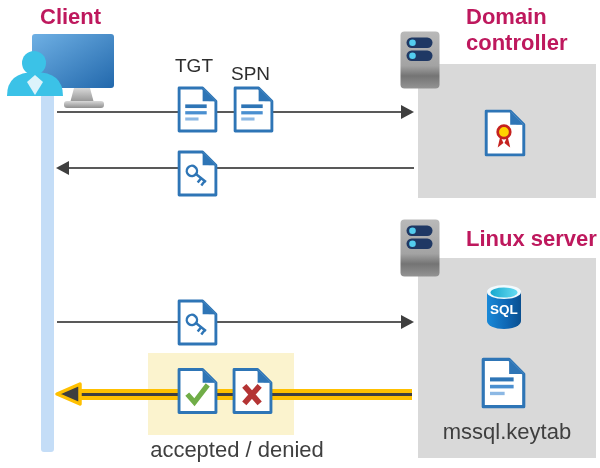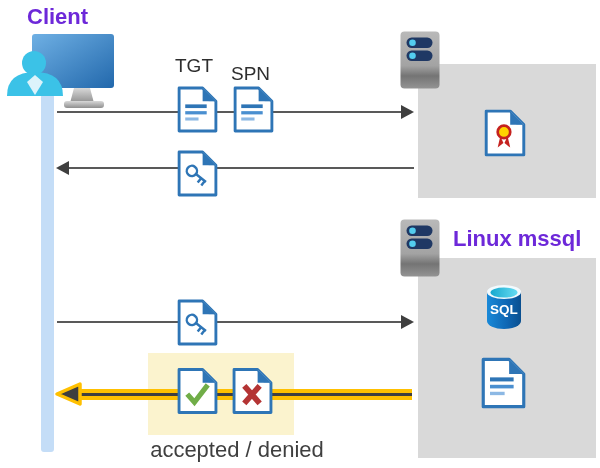--- a/index.html
+++ b/index.html
@@ -1,21 +1,21 @@
 <!DOCTYPE html>
 <html><head>
 <meta charset="utf-8">
 <style>
   html,body{margin:0;padding:0;background:#fff;}
   .canvas{
     position:relative;width:600px;height:468px;background:#ffffff;overflow:hidden;
     font-family:"Liberation Sans","DejaVu Sans",sans-serif;
   }
   .abs{position:absolute;}
-  .hdr{font-weight:bold;font-size:22px;color:#6d28d9;line-height:1.2;white-space:nowrap;}
+  .hdr{font-weight:bold;font-size:22px;color:#be185d;line-height:1.2;white-space:nowrap;margin-left:13px;}
   .hdr.wrap{white-space:normal;}
   .small-lbl{font-size:19px;color:#2e2e2e;text-align:left;}
   .cap-lbl{font-size:22px;color:#3f3f3f;text-align:center;white-space:nowrap;}
   .panel{background:#d9d9d9;}
   .hilite{background:#fbf3ce;}
   .timeline{background:#c4ddf7;border-radius:3px;}
   .gline{background:#595959;height:2px;}
   .head-right{width:0;height:0;border-top:7px solid transparent;border-bottom:7px solid transparent;border-left:13px solid #3f3f3f;}
   .head-left{width:0;height:0;border-top:7px solid transparent;border-bottom:7px solid transparent;border-right:13px solid #3f3f3f;}
   .yshaft{background:#ffc000;height:11px;}
@@ -146,48 +146,50 @@
 
   <div class="abs cap-lbl" style="left:137px;top:437px;width:200px;">accepted / denied</div>
 
   <svg class="abs" style="left:400px;top:31px;" width="40" height="58" viewBox="0 0 40 58">
     <rect x="0.5" y="0.5" width="39" height="57" rx="4" fill="url(#srvG)"></rect>
     <rect x="6.5" y="6.5" width="26" height="10.5" rx="5.2" fill="#1f3864"></rect>
     <circle cx="12.5" cy="11.7" r="3.3" fill="#53cdef"></circle>
     <rect x="6.5" y="19.5" width="26" height="10.5" rx="5.2" fill="#1f3864"></rect>
     <circle cx="12.5" cy="24.7" r="3.3" fill="#53cdef"></circle>
   </svg>
+  <div class="abs hdr wrap" style="left:453px;top:4px;width:125px;">Domain controller</div>
 
   <svg class="abs" style="left:484px;top:109px;" width="42" height="48" viewBox="0 0 40 46">
     <path d="M2 2 H25 L38 15 V44 H2 Z" fill="#fff" stroke="#2e75b6" stroke-width="2.8" stroke-linejoin="round"></path>
     <path d="M25 2 L38 15 H31 Z" fill="#9dc3e6"></path>
     <path d="M25 2 V15 H38 Z" fill="#2e75b6"></path>
     <path d="M15.5 26 L13 37 L18.5 32.5 Z" fill="#c5221f"></path>
     <path d="M22.5 26 L25 37 L19.5 32.5 Z" fill="#c5221f"></path>
     <circle cx="19" cy="22" r="6" fill="#ffd400" stroke="#c5221f" stroke-width="2.6"></circle>
   </svg>
 
   <svg class="abs" style="left:400px;top:219px;" width="40" height="58" viewBox="0 0 40 58">
     <rect x="0.5" y="0.5" width="39" height="57" rx="4" fill="url(#srvG)"></rect>
     <rect x="6.5" y="6.5" width="26" height="10.5" rx="5.2" fill="#1f3864"></rect>
     <circle cx="12.5" cy="11.7" r="3.3" fill="#53cdef"></circle>
     <rect x="6.5" y="19.5" width="26" height="10.5" rx="5.2" fill="#1f3864"></rect>
     <circle cx="12.5" cy="24.7" r="3.3" fill="#53cdef"></circle>
   </svg>
-  <div class="abs hdr" style="left:453px;top:226px;">Linux mssql</div>
+  <div class="abs hdr" style="left:453px;top:226px;">Linux server</div>
 
   <svg class="abs" style="left:485px;top:283px;" width="38" height="48" viewBox="0 0 38 48">
     <path d="M2 9 V38 A17 8 0 0 0 36 38 V9 Z" fill="url(#sqlBodyG)"></path>
     <ellipse cx="19" cy="9" rx="17" ry="7" fill="#f2fafe"></ellipse>
     <ellipse cx="19" cy="9.6" rx="13.5" ry="5" fill="url(#sqlTopG)"></ellipse>
     <text x="19" y="31" text-anchor="middle" font-size="13.5" font-weight="bold" fill="#ffffff" font-family="Liberation Sans, DejaVu Sans, sans-serif">SQL</text>
   </svg>
 
   <svg class="abs" style="left:481px;top:357px;" width="45" height="52" viewBox="0 0 40 46">
     <path d="M2 2 H25 L38 15 V44 H2 Z" fill="#fff" stroke="#2e75b6" stroke-width="2.8" stroke-linejoin="round"></path>
     <path d="M25 2 L38 15 H31 Z" fill="#9dc3e6"></path>
     <path d="M25 2 V15 H38 Z" fill="#2e75b6"></path>
     <rect x="8" y="18" width="21" height="3.6" fill="#2e75b6"></rect>
     <rect x="8" y="24.6" width="21" height="3.2" fill="#4a8fd0"></rect>
     <rect x="8" y="30.8" width="13" height="3" fill="#8cb8e4"></rect>
   </svg>
+  <div class="abs cap-lbl" style="left:437px;top:419px;width:140px;">mssql.keytab</div>
 
 </div>
 
 </body></html>

